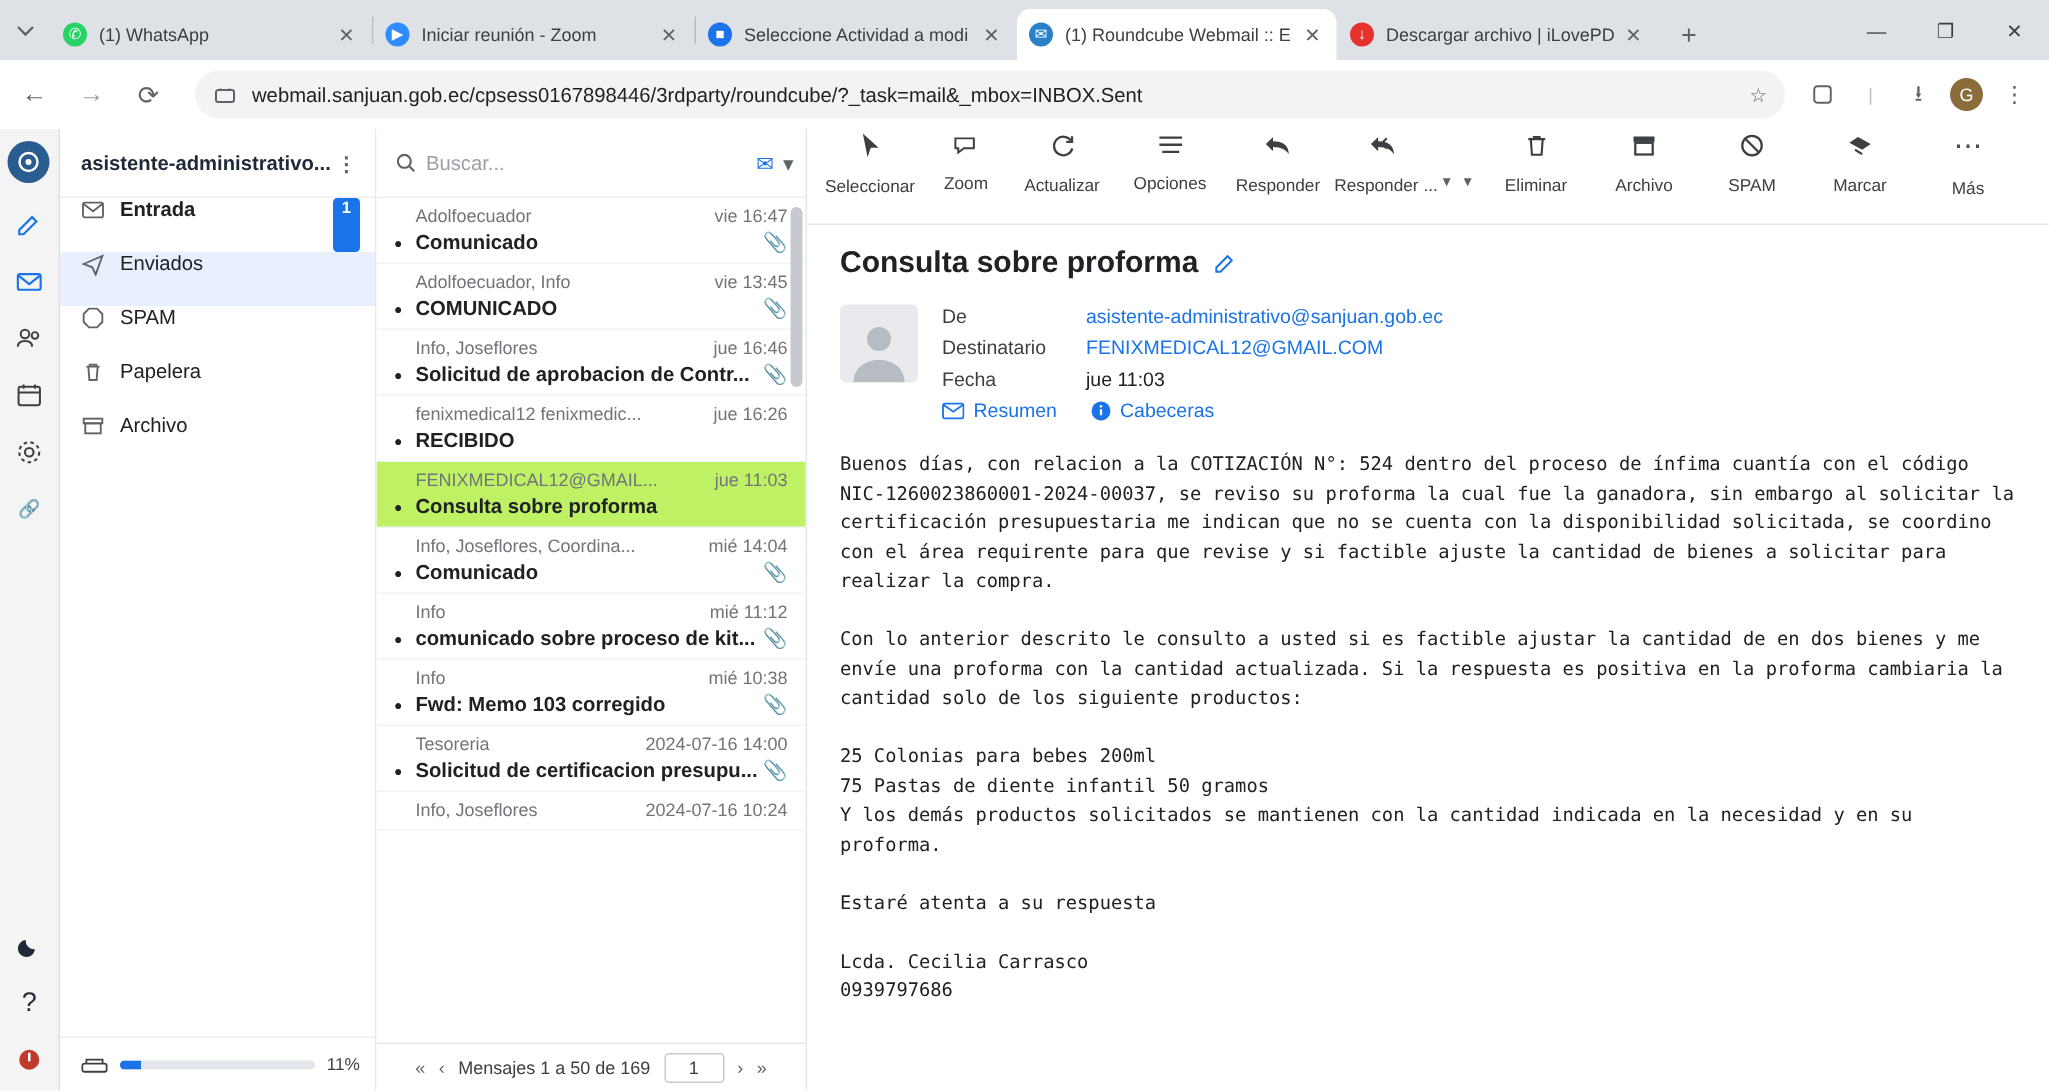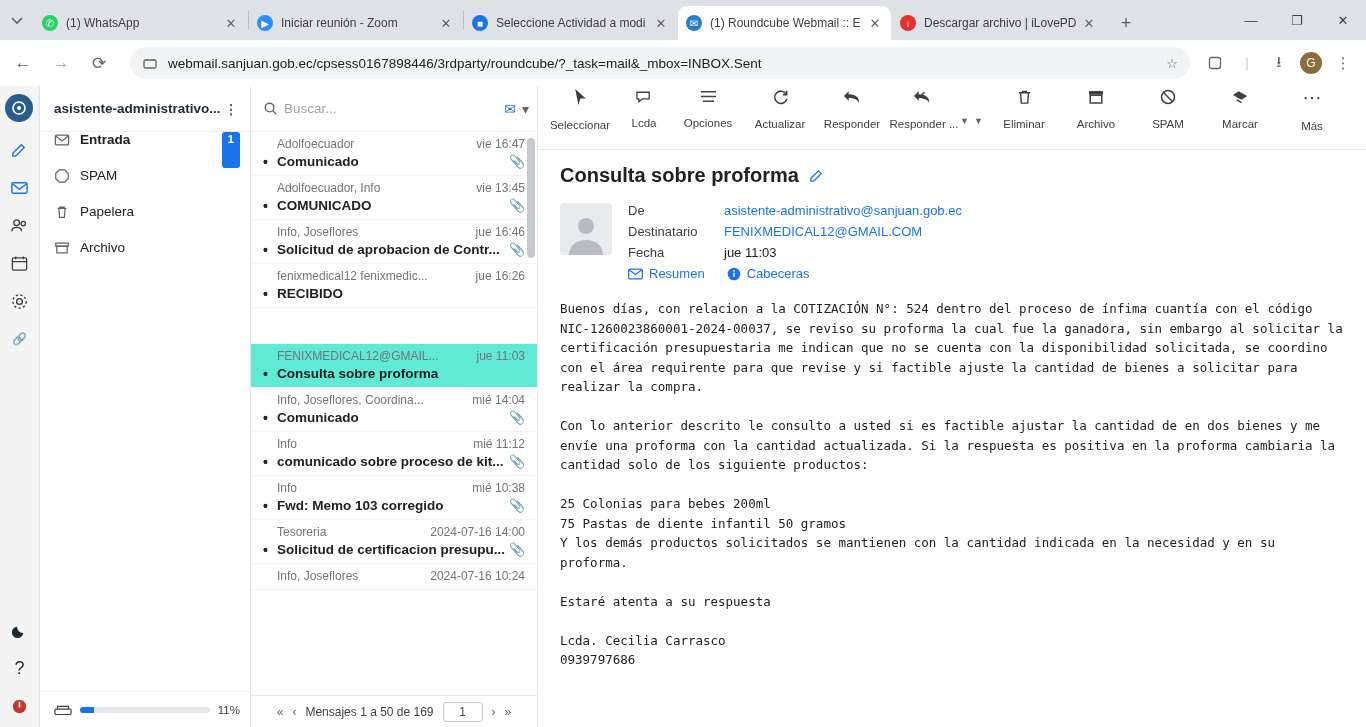--- a/index.html
+++ b/index.html
@@ -60,21 +60,21 @@
   .quota .bar span { display: block; height: 100%; background: #1a73e8; }
   .quota .pct { font-size: 11.5px; color: #3c4043; }
 
   
   .msglist { width: 302px; border-right: 1px solid #e5e7eb; display: flex; flex-direction: column; background: #fff; }
   .searchrow { height: 46px; display: flex; align-items: center; padding: 0 8px 0 12px; border-bottom: 1px solid #eceff1; gap: 6px; }
   .searchrow .sinput { flex: 1; font-size: 13.5px; color: #9aa0a6; }
   .searchrow .sicon { color: #5f6368; font-size: 14px; }
   .mlist { flex: 1; overflow: hidden; position: relative; }
   .mrow { padding: 5px 12px 6px 12px; border-bottom: 1px solid #f1f3f4; cursor: default; }
-  .mrow.selected { background: #5eead4; margin-top: 36px; }
+  .mrow.selected { background: #bef264; }
   .mrow .l1 { display: flex; font-size: 12px; color: #70757a; }
   .mrow .l1 .from { flex: 1; overflow: hidden; white-space: nowrap; text-overflow: ellipsis; padding-left: 14px; }
   .mrow .l1 .date { white-space: nowrap; }
   .mrow .l2 { display: flex; align-items: center; font-size: 13.5px; color: #202124; font-weight: bold; margin-top: 3px; }
   .mrow .l2 .dot { width: 14px; font-size: 14px; color: #202124; line-height: 1; }
   .mrow .l2 .subj { flex: 1; overflow: hidden; white-space: nowrap; text-overflow: ellipsis; }
   .mrow .l2 .clip { width: 16px; text-align: right; color: #5f6368; font-size: 13px; }
   .scrollbar { position: absolute; right: 2px; top: 0; width: 8px; height: 100%; }
   .scrollbar .thumb { position: absolute; left: 0; width: 8px; background: #c6c9cd; border-radius: 4px; }
   .pager { height: 32px; border-top: 1px solid #e5e7eb; display: flex; align-items: center; justify-content: center; gap: 9px; font-size: 12px; color: #3c4043; }
@@ -247,20 +247,28 @@
           <svg width="16" height="16" viewBox="0 0 18 18">
               <rect x="1.5" y="3.5" width="15" height="11" rx="1.4" fill="none" stroke="#5f6368" stroke-width="1.4"></rect>
               <path d="M2 4.5l7 5.5 7-5.5" fill="none" stroke="#5f6368" stroke-width="1.4"></path>
             </svg>
         </span>
         <span class="flabel">Entrada</span>
         <span class="badge">1</span>
       </div>
 
 
+      <div class="folder selected">
+        <span class="ficon">
+          <svg width="16" height="16" viewBox="0 0 18 18">
+              <path d="M2 9l14-6-5 14-2.5-5.5L2 9z" fill="none" stroke="#5f6368" stroke-width="1.4"></path>
+            </svg>
+        </span>
+        <span class="flabel">Enviados</span>
+      </div>
 
       <div class="folder">
         <span class="ficon">
           <svg width="16" height="16" viewBox="0 0 18 18">
               <path d="M6 2h6l4 4v6l-4 4H6l-4-4V6l4-4z" fill="none" stroke="#5f6368" stroke-width="1.4"></path>
             </svg>
         </span>
         <span class="flabel">SPAM</span>
       </div>
 
@@ -444,38 +452,38 @@
                 </svg>
             </span>
             <span>Seleccionar</span>
           </div>
           <div class="act narrow">
             <span class="ic">
               <svg width="19" height="17" viewBox="0 0 20 18">
                   <path d="M2 4.5h13v7H8l-4 3v-3H2z" fill="none" stroke="#3c4043" stroke-width="1.4"></path>
                 </svg>
             </span>
-            <span>Lcda</span>
-          </div>
-          <div class="act">
-            <span class="ic">
-              <svg width="19" height="17" viewBox="0 0 20 18">
-                  <path d="M2 4h16M2 9h16M4 14h12" stroke="#3c4043" stroke-width="1.6"></path>
-                </svg>
-            </span>
-            <span>Opciones</span>
+            <span>Zoom</span>
           </div>
           <div class="act">
             <span class="ic">
               <svg width="19" height="18" viewBox="0 0 20 18">
                   <path d="M16 6a6.5 6.5 0 1 0 .7 5" fill="none" stroke="#3c4043" stroke-width="1.6"></path>
                   <path d="M16.5 2.5V6.5H12.5" fill="none" stroke="#3c4043" stroke-width="1.6"></path>
                 </svg>
             </span>
             <span>Actualizar</span>
+          </div>
+          <div class="act">
+            <span class="ic">
+              <svg width="19" height="17" viewBox="0 0 20 18">
+                  <path d="M2 4h16M2 9h16M4 14h12" stroke="#3c4043" stroke-width="1.6"></path>
+                </svg>
+            </span>
+            <span>Opciones</span>
           </div>
         </div>
 
         <div class="actions-right">
           <div class="act">
             <span class="ic">
               <svg width="21" height="18" viewBox="0 0 22 18">
                   <path d="M7 3L2 8l5 5V10c6 0 9 2 11 5 0-6-4-9-11-9V3z" fill="#3c4043"></path>
                 </svg>
             </span>

